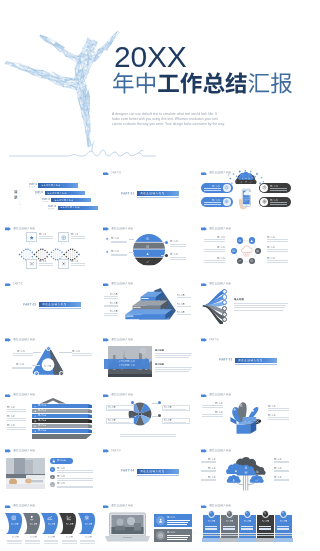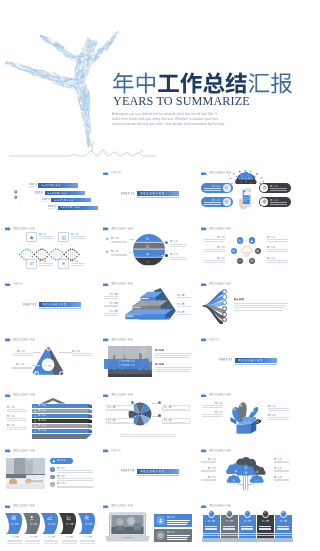--- a/index.html
+++ b/index.html
@@ -252,20 +252,21 @@
           <path d="M90.2,130.5 L87.8,130.0 L87.9,138.0 Z" fill="#d8e7f5" stroke="#7fadd6" stroke-width="0.22"></path>
           <path d="M90.2,130.5 L87.9,138.0 L89.4,137.5 Z" fill="#fafcfe" stroke="#7fadd6" stroke-width="0.22"></path>
           <path d="M87.8,130.0 L85.7,131.0 L87.9,138.0 Z" fill="#d8e7f5" stroke="#7fadd6" stroke-width="0.22"></path>
           <path d="M85.7,131.0 L86.8,138.5 L87.9,138.0 Z" fill="#e2eefa" stroke="#7fadd6" stroke-width="0.22"></path>
           <path d="M89.4,137.5 L87.9,138.0 L91.5,145.4 Z" fill="#e2eefa" stroke="#7fadd6" stroke-width="0.22"></path>
           <path d="M87.9,138.0 L88.7,146.9 L91.5,145.4 Z" fill="#d8e7f5" stroke="#7fadd6" stroke-width="0.22"></path>
           <path d="M87.9,138.0 L86.8,138.5 L88.0,147.0 Z" fill="#cee1f2" stroke="#7fadd6" stroke-width="0.22"></path>
           <path d="M87.9,138.0 L88.0,147.0 L88.7,146.9 Z" fill="#d2e2f2" stroke="#7fadd6" stroke-width="0.22"></path>
         </svg>
       </div>
+<div class="hero-year">20XX</div>
 <div class="hero-cn">
         <svg width="180.8" height="28" viewBox="0 -22.6 180.8 28">
           <g>
             <g transform="translate(0.00,0) scale(0.02260,-0.02260)">
               <use href="#g38" fill="#3f6c9e"></use>
             </g>
             <g transform="translate(22.60,0) scale(0.02260,-0.02260)">
               <use href="#g39" fill="#3f6c9e"></use>
             </g>
           </g>
@@ -286,21 +287,20 @@
           <g transform="translate(135.60,0)">
             <g transform="translate(0.00,0) scale(0.02260,-0.02260)">
               <use href="#g44" fill="#3f6c9e"></use>
             </g>
             <g transform="translate(22.60,0) scale(0.02260,-0.02260)">
               <use href="#g45" fill="#3f6c9e"></use>
             </g>
           </g>
         </svg>
       </div>
-<div class="hero-en">YEARS TO SUMMARIZE</div>
 <div class="hero-desc">A designer can use default text to simulate what text would look like. It looks even better with you using this text. Whoever evaluates your text cannot evaluate the way you write. Your design looks awesome by the way.</div>
 <div class="hero-ground" style="position:absolute;left:8px;top:138px;width:180px;height:22px;">
 <svg viewBox="0 0 360 44" width="180" height="22">
 <path d="M2,36 L120,36" stroke="#8fb4da" stroke-width="1.1" fill="none"></path>
 <path d="M120,36 C126,36 128,33 132,33 C136,33 138,36 142,36 L150,36" stroke="#8fb4da" stroke-width="1.1" fill="none"></path>
 <path d="M150,36 C158,36 160,26 166,26 C172,26 172,36 178,36 C184,36 184,24 190,24 C196,24 194,36 200,36 C206,36 208,28 214,28 C220,28 218,36 224,36 C230,36 232,29 238,29 C244,29 242,36 248,36 C254,36 256,30 262,30 C268,30 266,36 272,36 L296,36" stroke="#8fb4da" stroke-width="1.1" fill="none"></path>
 <path d="M168,26 C168,16 170,8 173,6" stroke="#8fb4da" stroke-width="1.1" fill="none"></path>
 <path d="M262,30 C264,25 268,24 271,26" stroke="#8fb4da" stroke-width="1.1" fill="none"></path>
 </svg>
       </div>

